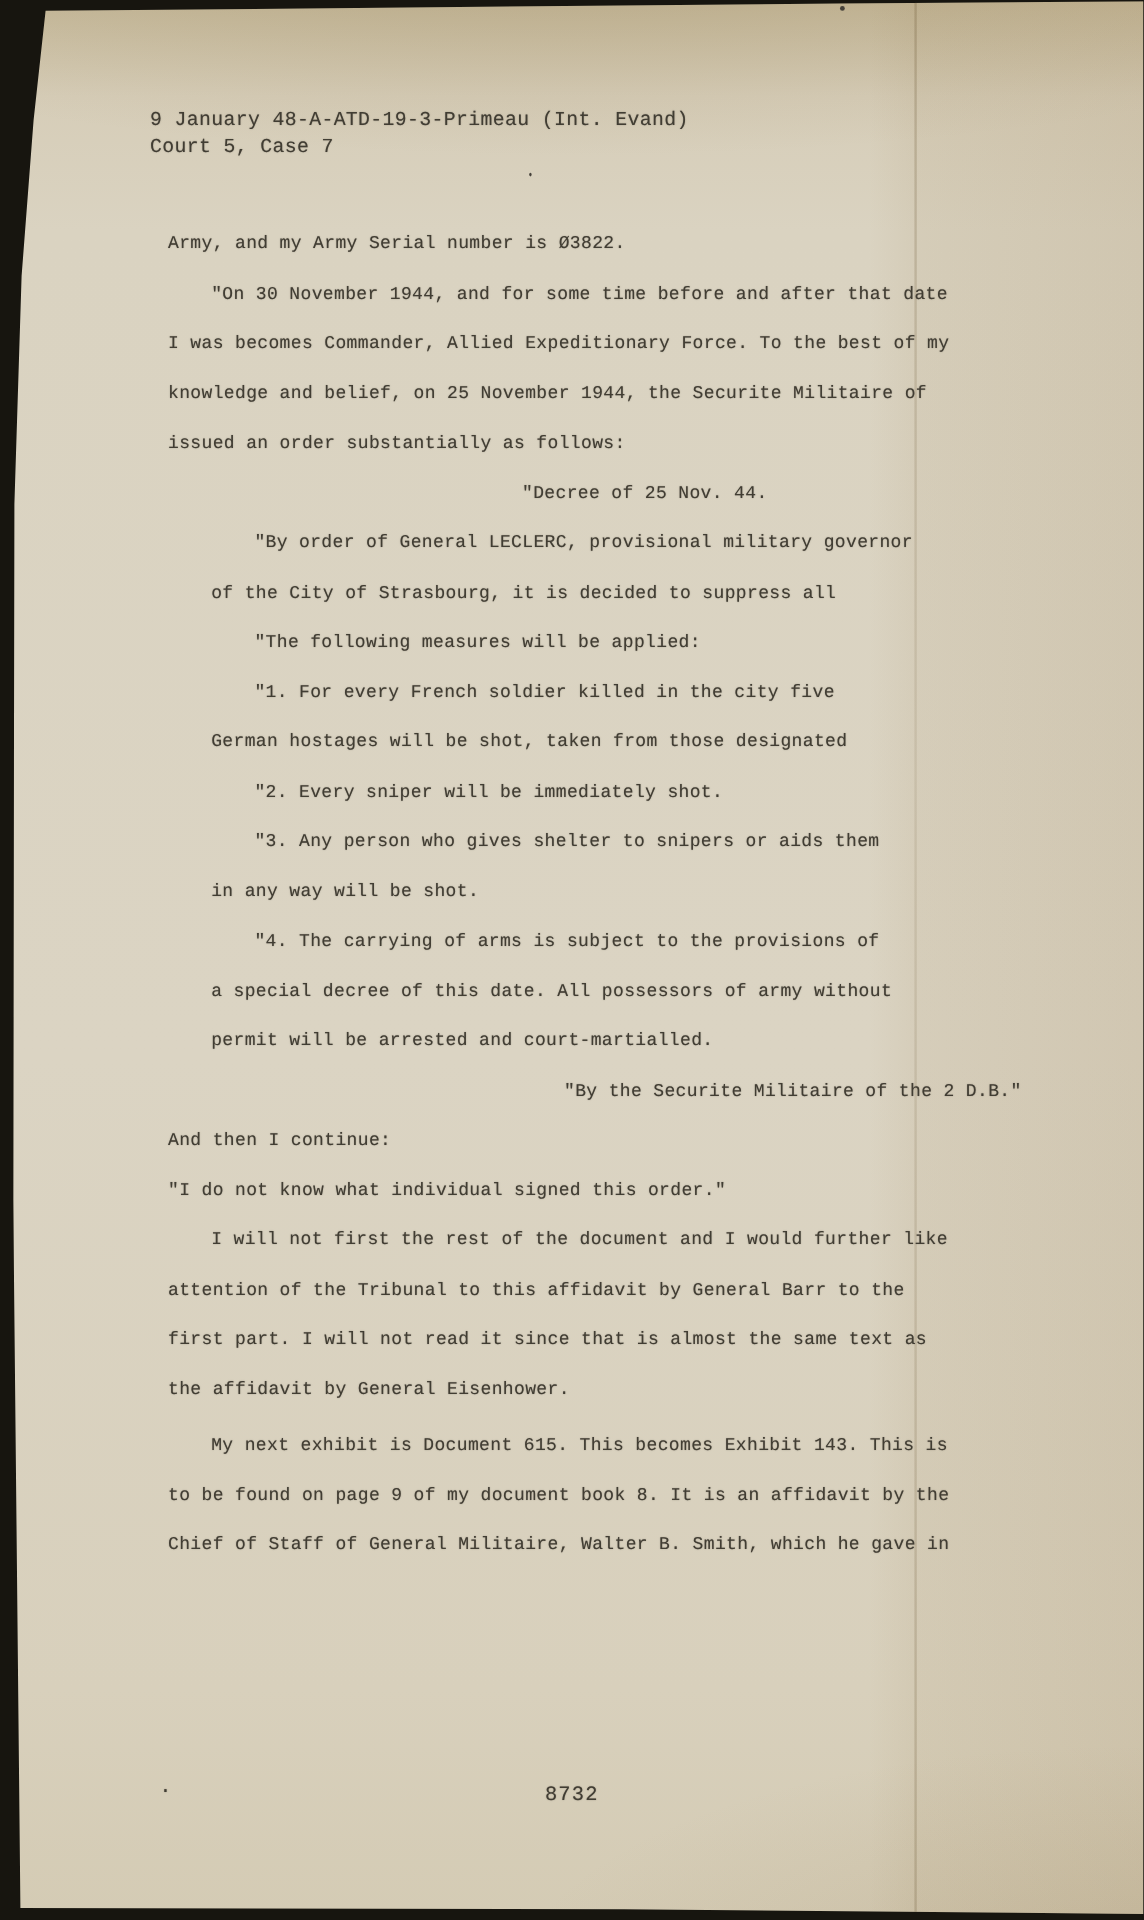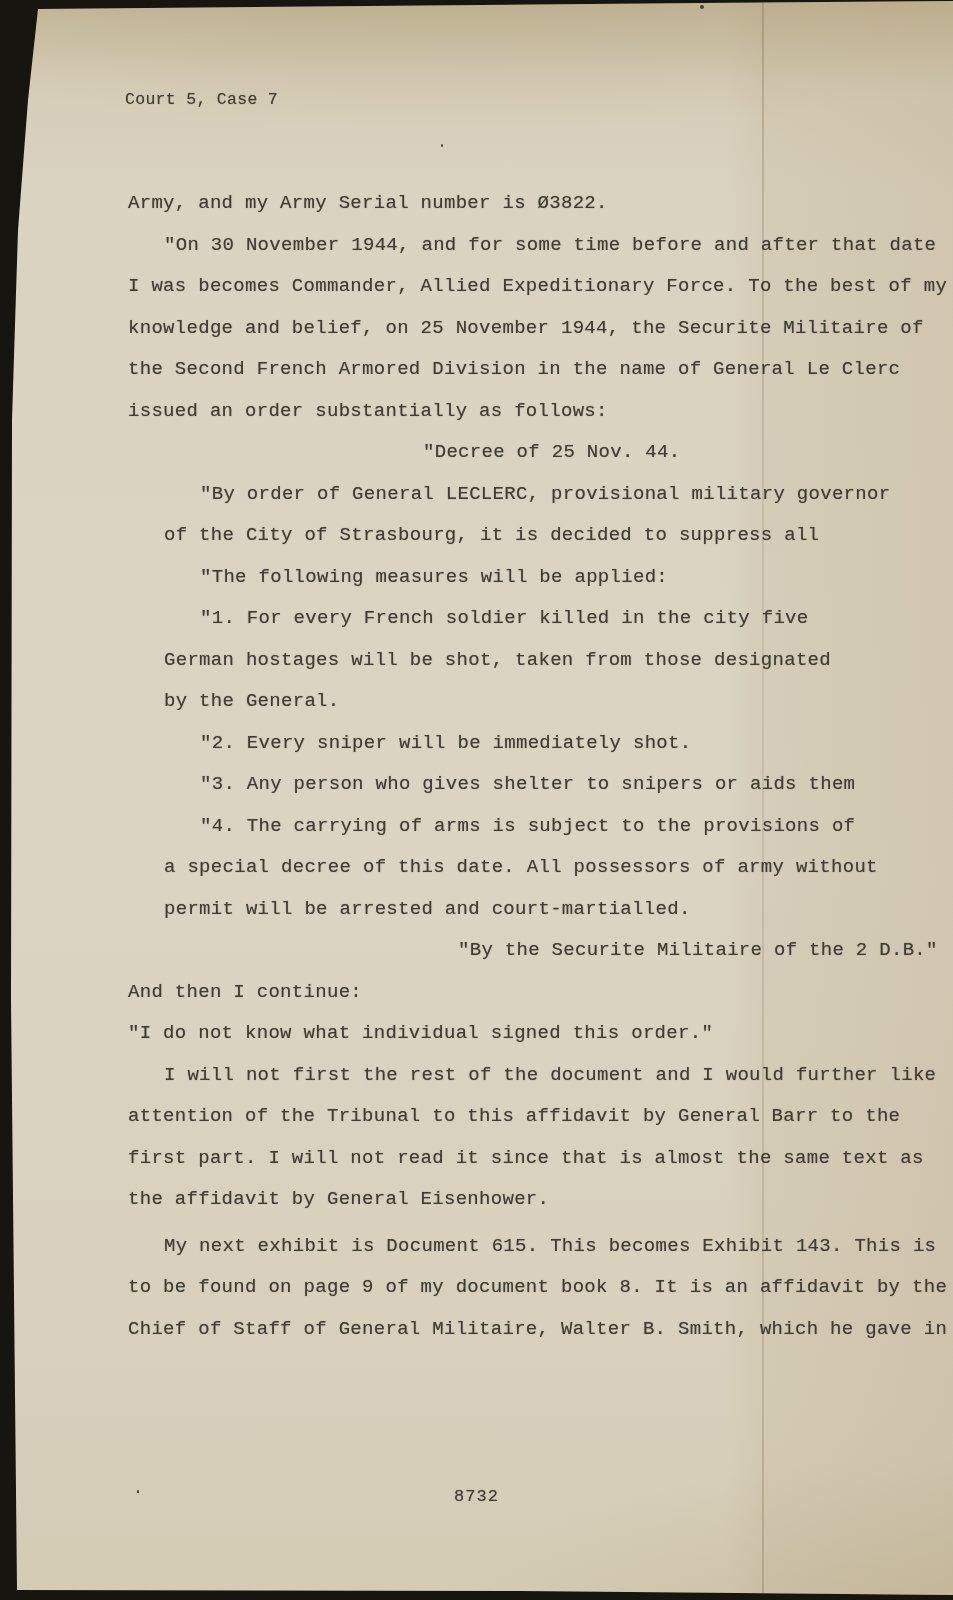--- a/index.html
+++ b/index.html
@@ -23,22 +23,22 @@
     position:absolute;top:0;width:2px;height:1600px;
     background:linear-gradient(180deg, rgba(110,90,55,0.28), rgba(110,90,55,0.12) 40%, rgba(110,90,55,0.25));
   }
   .speck{position:absolute;background:#45413a;border-radius:50%;}
   .ink{color:#413d33;text-shadow:0 0 1px rgba(65,61,51,0.55);}
   .header{
     position:absolute;left:125px;top:88px;
     font-size:16.5px;line-height:23px;letter-spacing:0.3px;white-space:pre;
   }
   .body-text{
-    position:absolute;left:128px;top:183px;width:760px;
-    font-size:19px;letter-spacing:0.3px;
+    position:absolute;left:140px;top:183px;width:760px;
+    font-size:15px;letter-spacing:0.3px;
   }
   .ln{line-height:41.5px;height:41.5px;white-space:pre;}
   .i0{margin-left:0;}
   .i1{margin-left:36px;}
   .i2{margin-left:72px;}
   .ic{margin-left:295px;}
   .ir{margin-left:330px;}
   .gap{margin-top:5px;}
   .stray-mark{
     position:absolute;left:133px;top:1468px;
@@ -50,38 +50,37 @@
   }
 </style>
 </head>
 <body>
 
 <div class="paper">
   <div class="crease" style="left:762px;"></div>
   <div class="speck" style="left:700px;top:5px;width:4px;height:4px;"></div>
   <div class="speck" style="left:441px;top:144px;width:2px;height:3px;"></div>
 
-  <div class="header ink"><div>Court 5, Case 7</div></div>
+  <div class="header ink"><div>9 January 48-A-ATD-19-3-Primeau (Int. Evand)</div><div>Court 5, Case 7</div></div>
 
   <div class="body-text ink">
     <div class="ln i0">Army, and my Army Serial number is Ø3822.</div>
     <div class="ln i1">"On 30 November 1944, and for some time before and after that date</div>
     <div class="ln i0">I was becomes Commander, Allied Expeditionary Force. To the best of my</div>
     <div class="ln i0">knowledge and belief, on 25 November 1944, the Securite Militaire of</div>
-    <div class="ln i0">the Second French Armored Division in the name of General Le Clerc</div>
     <div class="ln i0">issued an order substantially as follows:</div>
     <div class="ln ic">"Decree of 25 Nov. 44.</div>
     <div class="ln i2">"By order of General LECLERC, provisional military governor</div>
     <div class="ln i1">of the City of Strasbourg, it is decided to suppress all</div>
     <div class="ln i2">"The following measures will be applied:</div>
     <div class="ln i2">"1. For every French soldier killed in the city five</div>
     <div class="ln i1">German hostages will be shot, taken from those designated</div>
-    <div class="ln i1">by the General.</div>
     <div class="ln i2">"2. Every sniper will be immediately shot.</div>
     <div class="ln i2">"3. Any person who gives shelter to snipers or aids them</div>
+    <div class="ln i1">in any way will be shot.</div>
     <div class="ln i2">"4. The carrying of arms is subject to the provisions of</div>
     <div class="ln i1">a special decree of this date. All possessors of army without</div>
     <div class="ln i1">permit will be arrested and court-martialled.</div>
     <div class="ln ir">"By the Securite Militaire of the 2 D.B."</div>
     <div class="ln i0">And then I continue:</div>
     <div class="ln i0">"I do not know what individual signed this order."</div>
     <div class="ln i1">I will not first the rest of the document and I would further like</div>
     <div class="ln i0">attention of the Tribunal to this affidavit by General Barr to the</div>
     <div class="ln i0">first part. I will not read it since that is almost the same text as</div>
     <div class="ln i0">the affidavit by General Eisenhower.</div>

